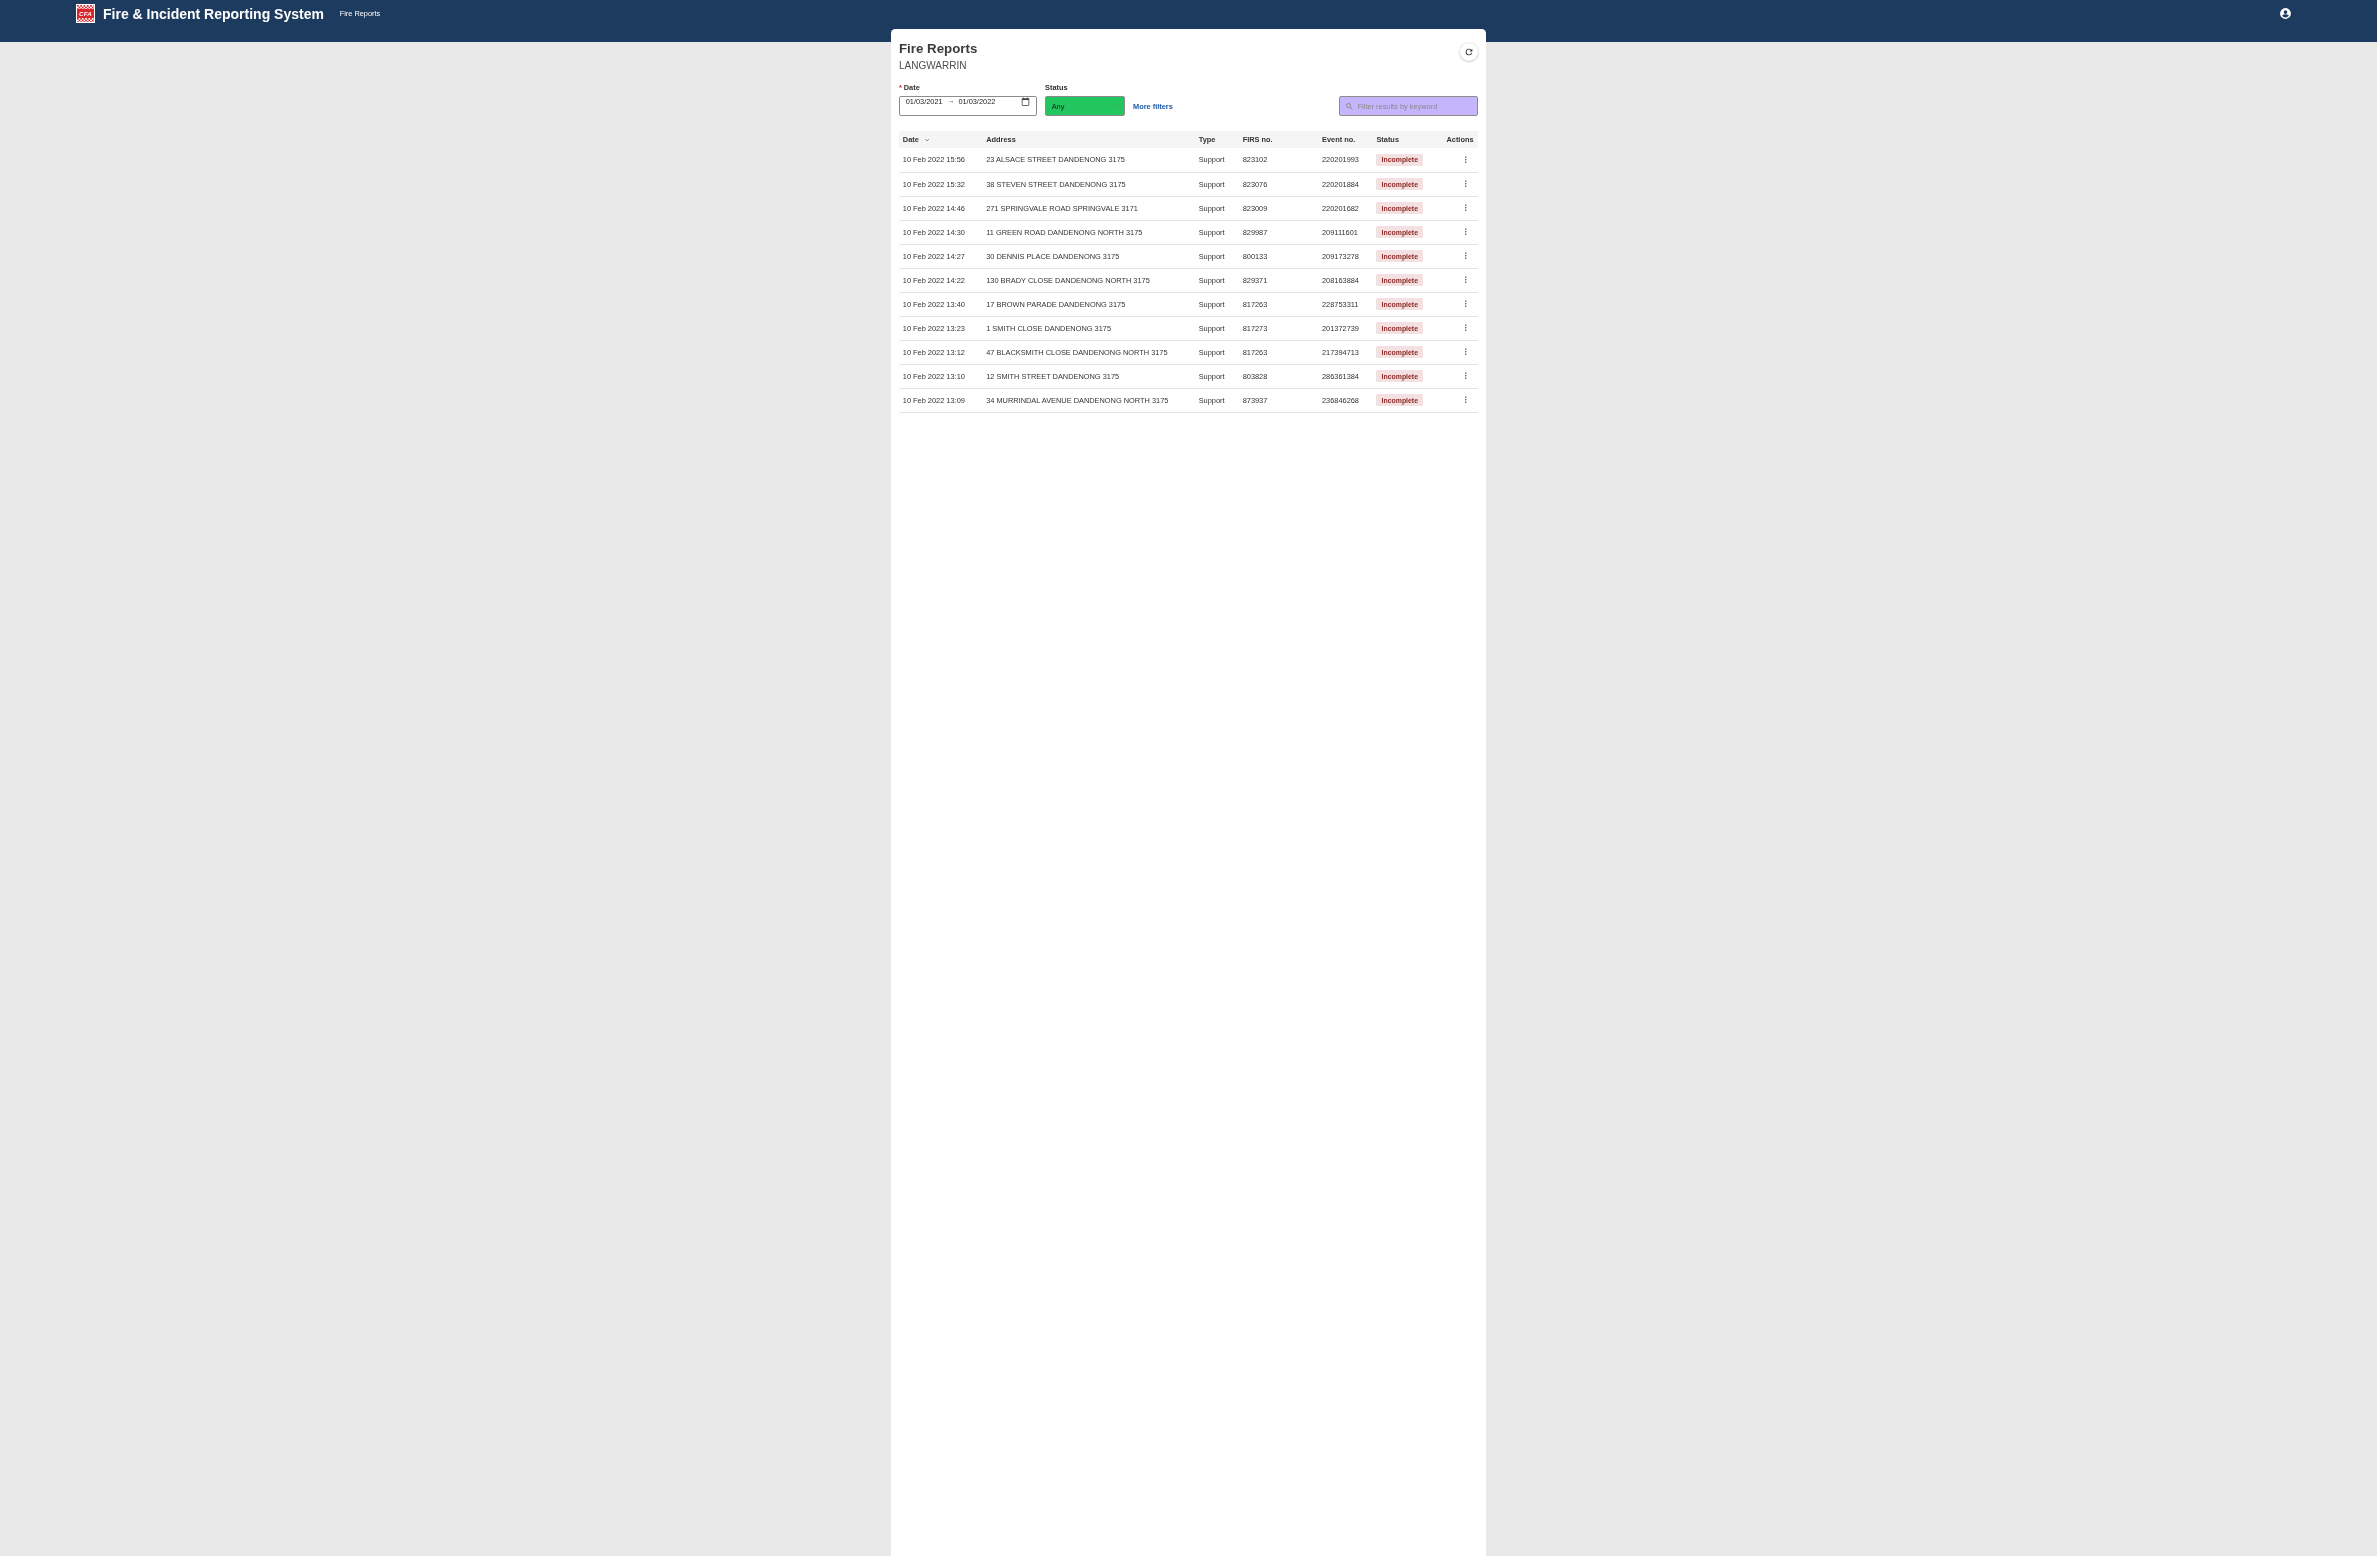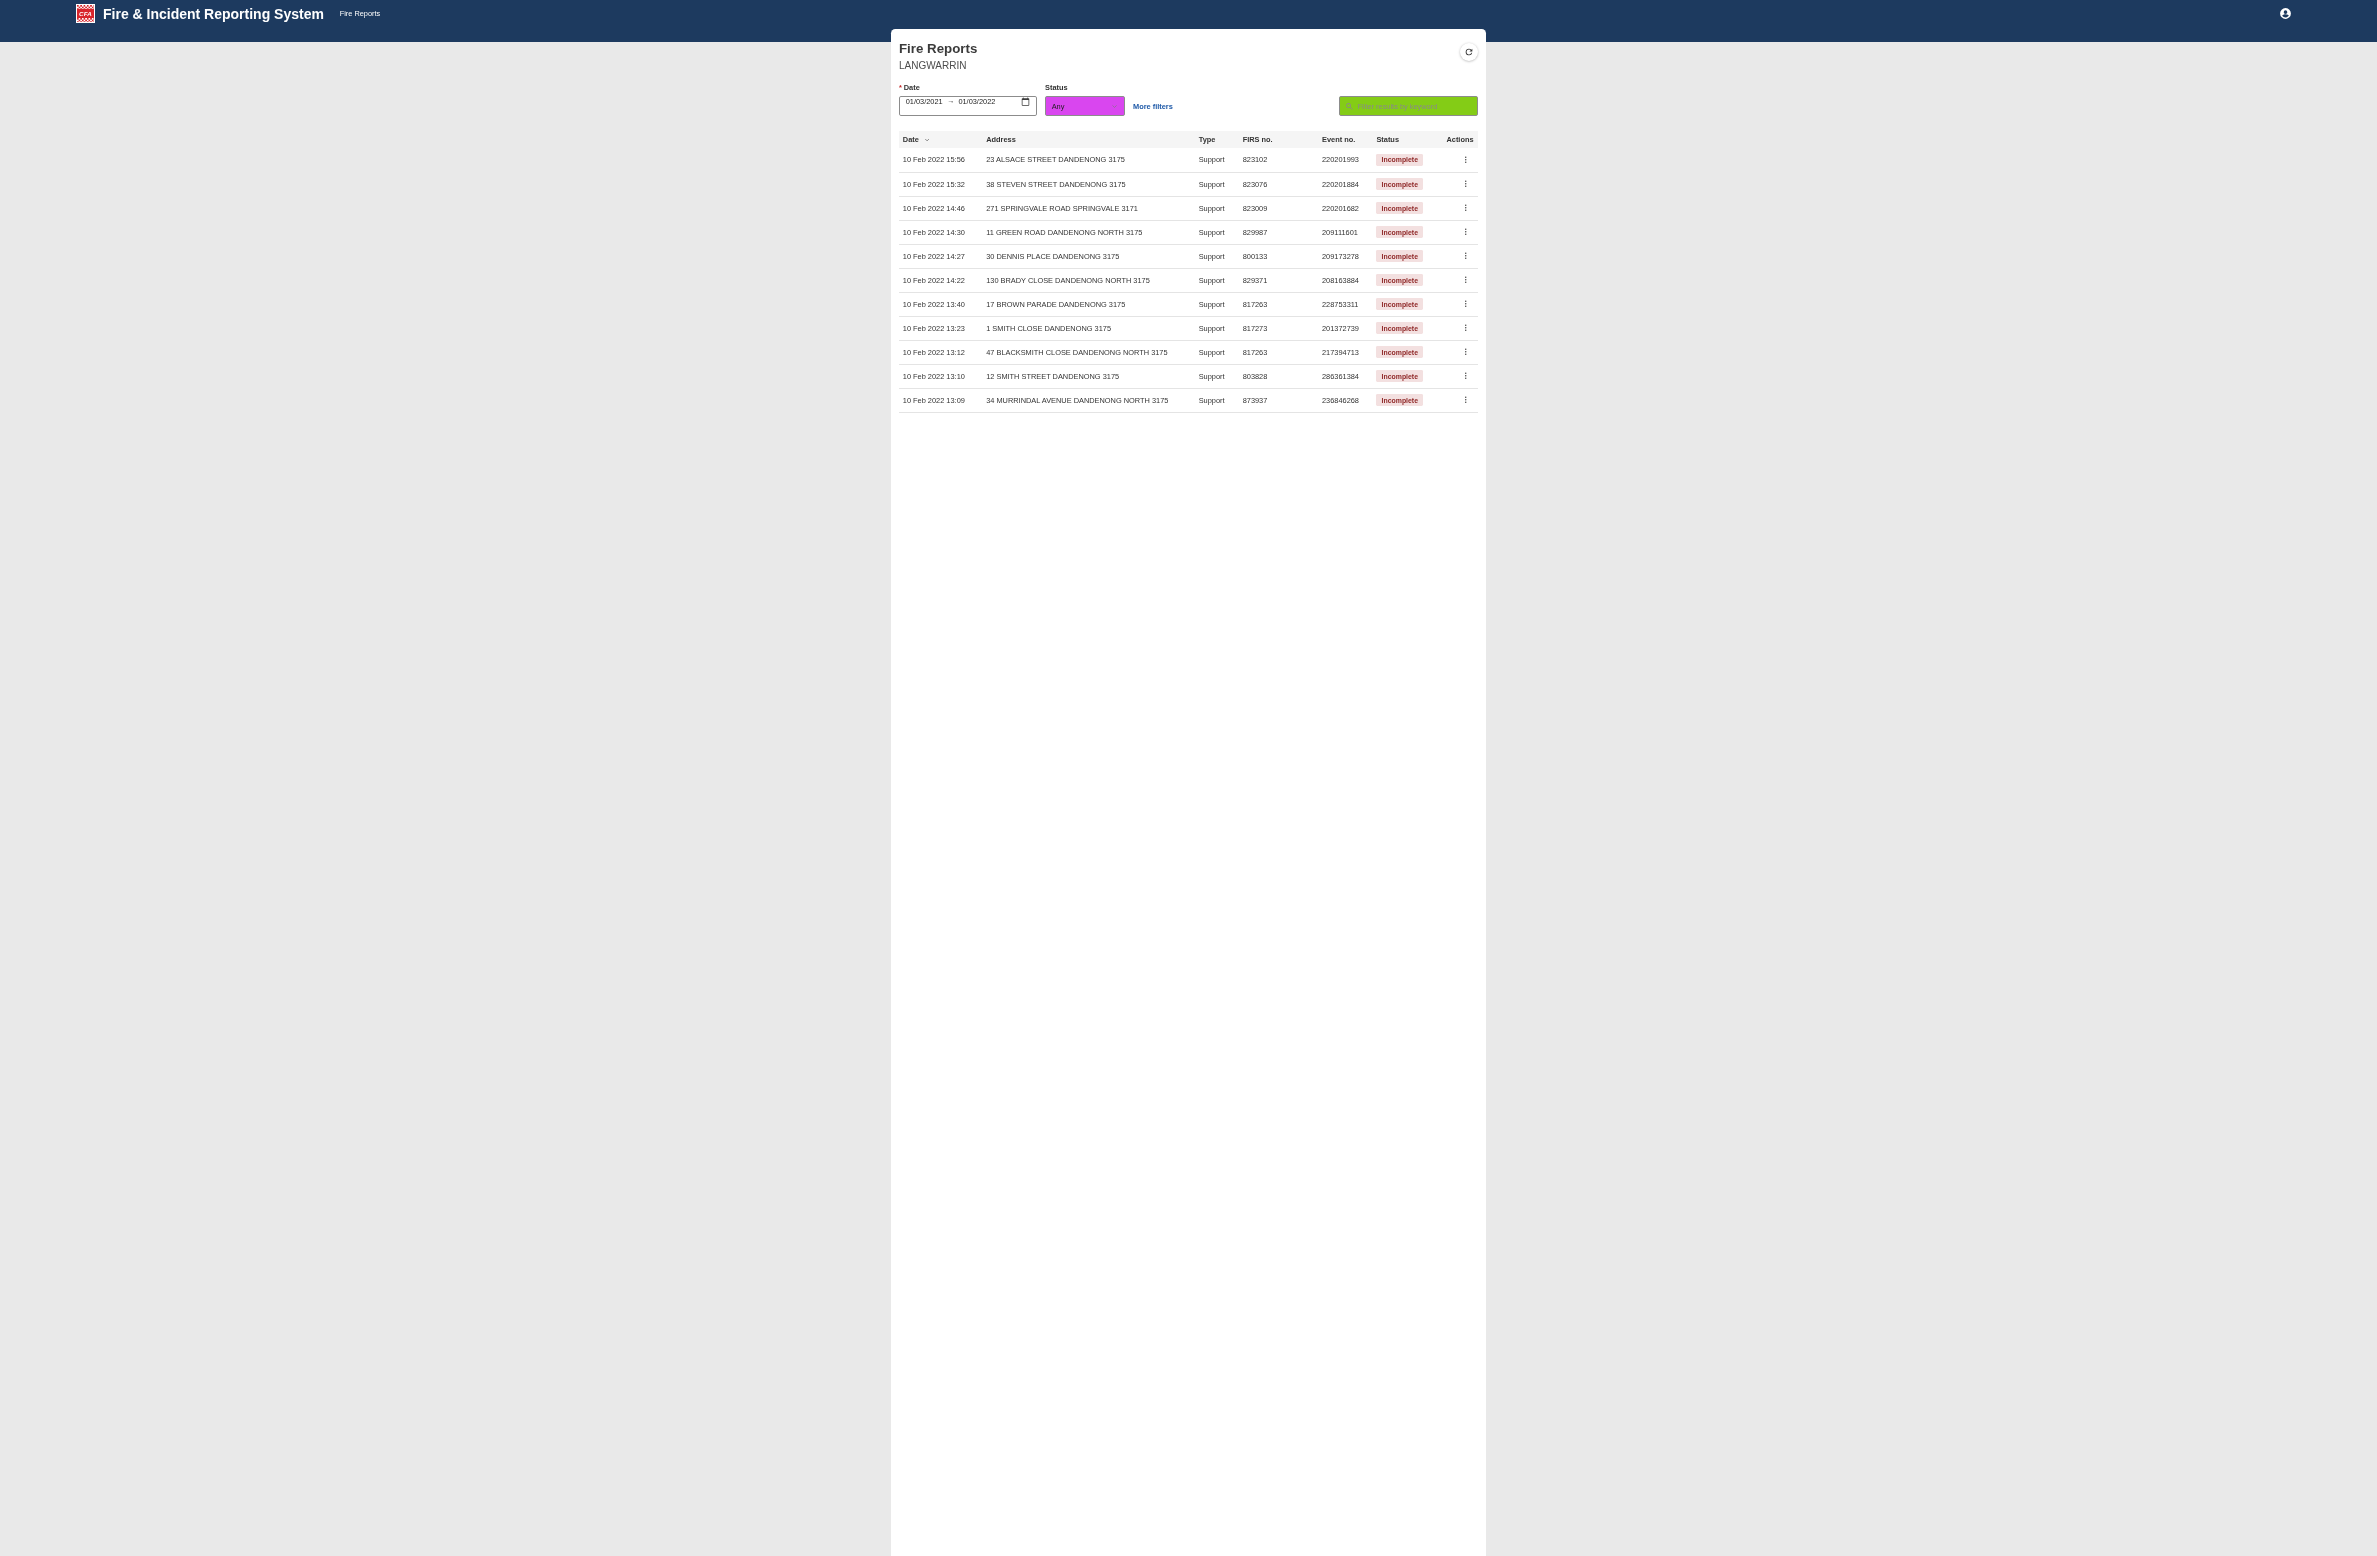--- a/index.html
+++ b/index.html
@@ -60,30 +60,30 @@
     width:138px; height:19.5px; border:0.5px solid #8c8c8c; border-radius:1.9px;
     display:flex; padding:0 5.7px; font-size:7.4px; color:#1d1d1d;
     background:#fff; cursor:text;
   }
   .date-box .arrow { margin:0 4.3px; font-size:7.1px; color:#1d1d1d; }
   .date-box .cal { margin-left:auto; display:flex; cursor:pointer; }
   .status-group { margin-left:8px; }
   .select-box {
     width:80px; height:19.5px; border:0.5px solid #8c8c8c; border-radius:1.9px;
     display:flex; align-items:center; padding:0 5.7px; font-size:7.4px; color:#1d1d1d;
-    background:#d946ef; cursor:pointer;
+    background:#22c55e; cursor:pointer;
   }
   .select-box .chev { margin-left:auto; display:flex; }
   .more-filters {
     margin-left:8px; margin-bottom:5.2px;
     color:#1f5aa8; font-size:7.4px; font-weight:700; text-decoration:none; cursor:pointer;
   }
   .search-box {
     margin-left:auto; width:139px; height:19.5px; border:0.5px solid #8c8c8c; border-radius:1.9px;
-    display:flex; align-items:center; padding:0 4.8px; background:#84cc16;
+    display:flex; align-items:center; padding:0 4.8px; background:#c4b5fd;
   }
   .search-box input {
     border:none; outline:none; flex:1; font-size:7.4px; margin-left:3.8px;
     font-family:inherit; color:#1d1d1d; background:transparent;
   }
   .search-box input::placeholder { color:#8a8a8a; }
 
   table { width:100%; border-collapse:collapse; margin-top:14.7px; table-layout:fixed; }
   col.c-date{width:14.4%} col.c-addr{width:36.7%} col.c-type{width:7.6%}
   col.c-firs{width:13.7%} col.c-event{width:9.4%} col.c-status{width:12.1%} col.c-actions{width:6.1%}

